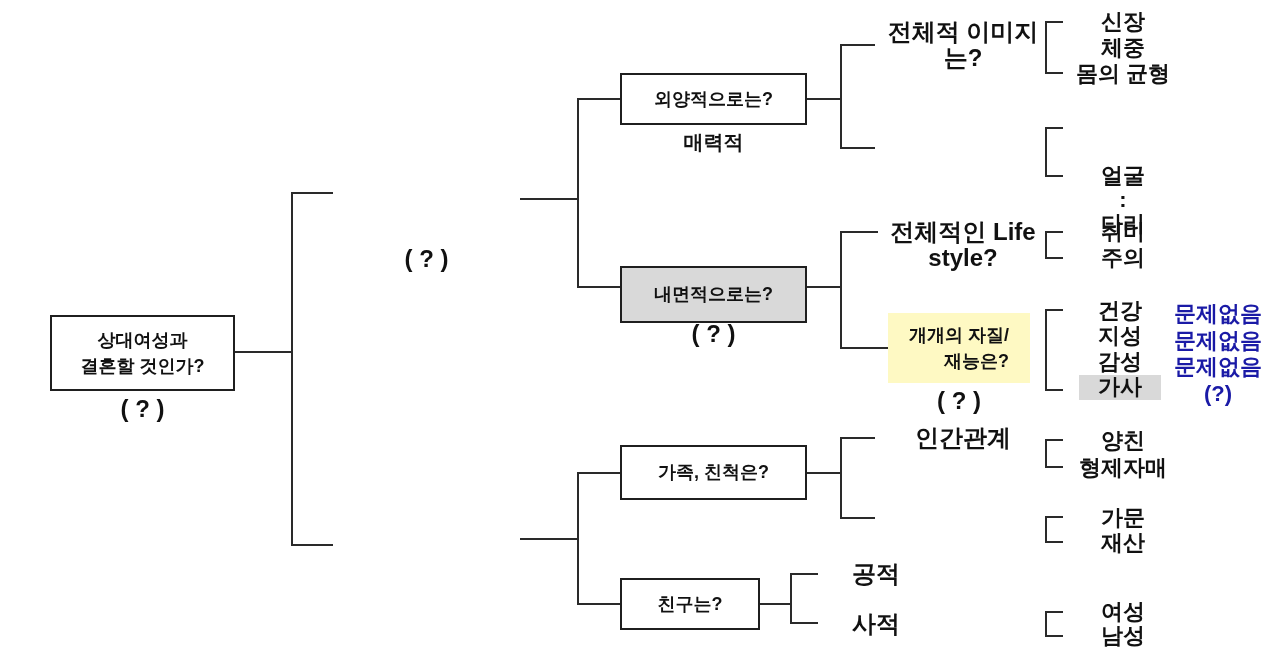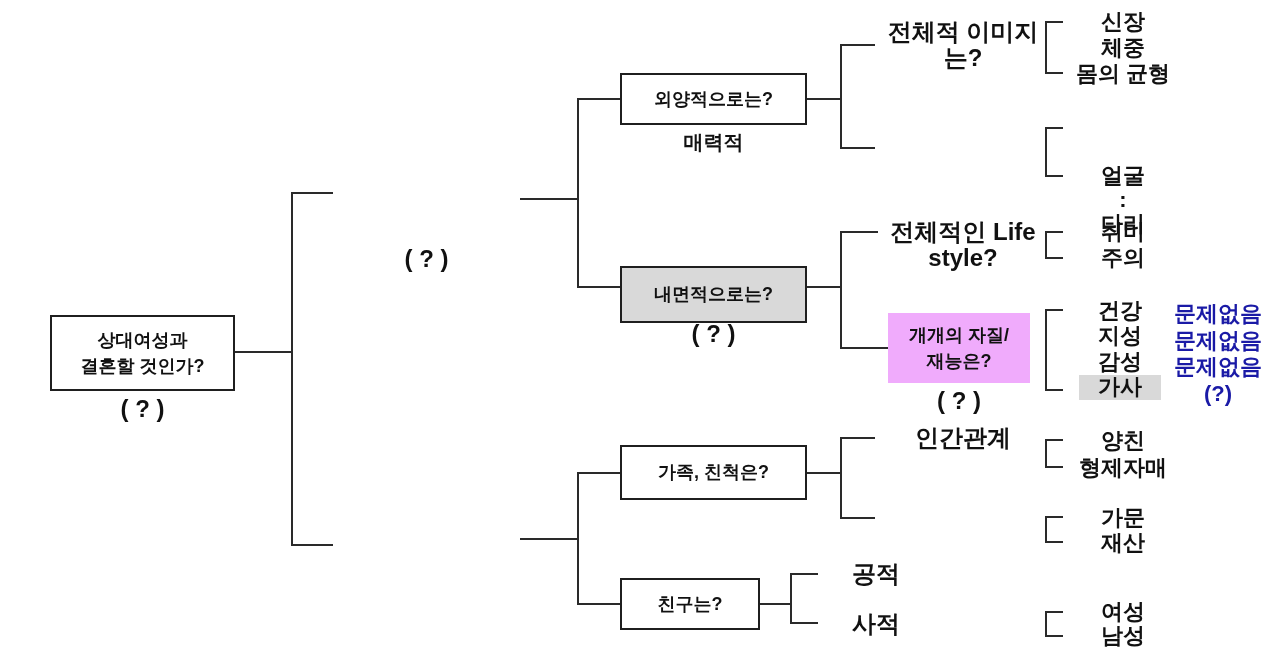--- a/index.html
+++ b/index.html
@@ -9,21 +9,21 @@
     color:#111111; overflow:hidden;
   }
   .box {
     position:absolute; box-sizing:border-box;
     border:2px solid #1f1f1f; background:#ffffff;
     display:flex; align-items:center; justify-content:center;
     text-align:center; font-weight:bold; font-size:18px; line-height:1.45;
     white-space:pre-line;
   }
   .box.shaded { background:#d9d9d9; }
-  .box.borderless { border:none; background:#f0abfc; }
+  .box.borderless { border:none; background:#fef9c3;text-align:right; }
   .lbl {
     position:absolute; font-weight:bold; font-size:24px; text-align:center;
     white-space:pre-line; display:flex; align-items:center; justify-content:center;
     line-height:26px;
   }
   .col { position:absolute; font-weight:bold; font-size:22px; text-align:center; }
   .col .row { display:flex; align-items:center; justify-content:center; }
   .col.notes { color:#1a1aa6; }
   .row.shaded-item { background:#d9d9d9; }
   .hline, .vline { position:absolute; background:#2a2a2a; }

